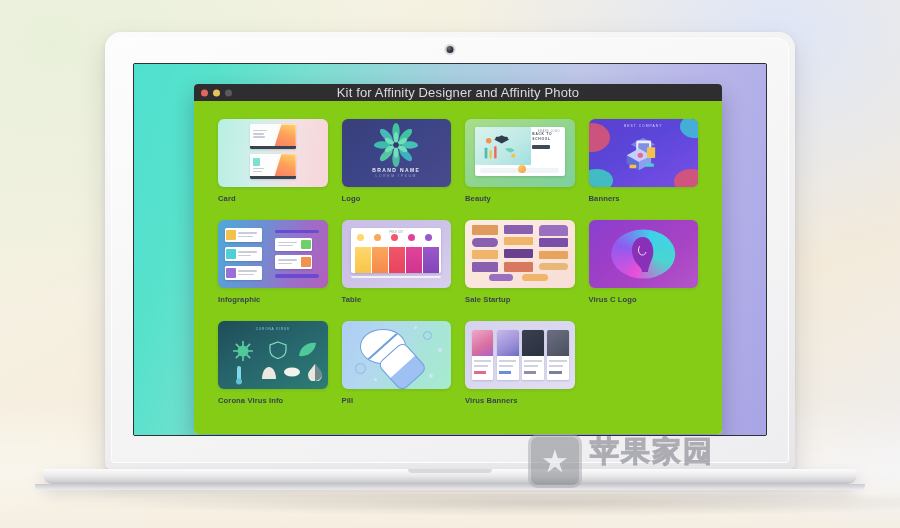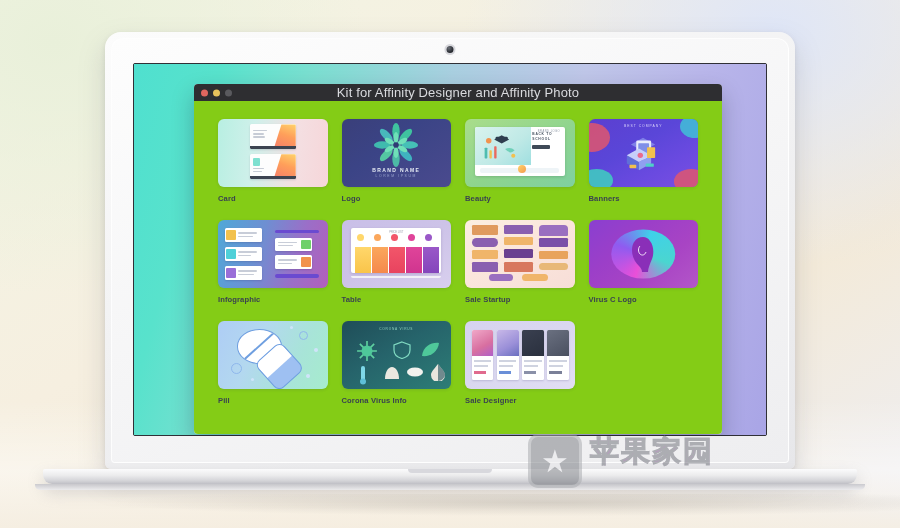--- a/index.html
+++ b/index.html
@@ -469,40 +469,20 @@
                         <path d="M30 4 C16 4 8 16 8 30 C8 44 14 54 22 62 C26 66 28 70 28 74 L40 74 C40 66 44 58 48 48 C52 38 52 22 44 12 C40 6 36 4 30 4 Z" fill="#8a2fb8"></path>
                         <path d="M24 22 C20 26 20 34 24 38 C28 42 34 40 36 34" fill="none" stroke="#f0e0f8" stroke-width="2"></path>
                       </svg>
                     </div>
                   </div>
                   <div class="caption">Virus C Logo</div>
                 </div>
 
                 <div class="cell">
                   <div class="thumb">
-                    <div class="art t-pill">
-                      <div class="tablet">
-                        <div class="tablet-line"></div>
-                      </div>
-                      <div class="capsule">
-                        <div class="cap-half"></div>
-                      </div>
-                      <div class="bub" style="left:74%;top:14%;width:7px;height:7px"></div>
-                      <div class="bub" style="left:12%;top:62%;width:9px;height:9px"></div>
-                      <div class="bubf" style="left:88%;top:40%;width:4px;height:4px"></div>
-                      <div class="bubf" style="left:66%;top:8%;width:3px;height:3px"></div>
-                      <div class="bubf" style="left:30%;top:84%;width:3px;height:3px"></div>
-                      <div class="bubf" style="left:80%;top:78%;width:4px;height:4px"></div>
-                    </div>
-                  </div>
-                  <div class="caption">Pill</div>
-                </div>
-
-                <div class="cell">
-                  <div class="thumb">
                     <div class="art t-corona">
                       <div class="cv-title">CORONA VIRUS</div>
                       <svg style="position:absolute;left:13%;top:28%;" width="22" height="22" viewBox="0 0 40 40">
                         <g stroke="#5fd0a0" stroke-width="3">
                           <line x1="20" y1="2" x2="20" y2="38"></line>
                             <line x1="2" y1="20" x2="38" y2="20"></line>
                           <line x1="7" y1="7" x2="33" y2="33"></line>
                             <line x1="33" y1="7" x2="7" y2="33"></line>
                         </g>
                         <circle cx="20" cy="20" r="10" fill="#4fc89a"></circle>
@@ -527,20 +507,40 @@
                         <path d="M18 2 C26 12 32 18 32 24 A14 14 0 0 1 4 24 C4 18 10 12 18 2 Z" fill="#e8e6de"></path>
                         <path d="M18 2 C18 12 18 30 18 36 A14 14 0 0 0 32 24 C32 18 26 12 18 2 Z" fill="#1f4d58" opacity=".6"></path>
                       </svg>
                     </div>
                   </div>
                   <div class="caption">Corona Virus Info</div>
                 </div>
 
                 <div class="cell">
                   <div class="thumb">
+                    <div class="art t-pill">
+                      <div class="tablet">
+                        <div class="tablet-line"></div>
+                      </div>
+                      <div class="capsule">
+                        <div class="cap-half"></div>
+                      </div>
+                      <div class="bub" style="left:74%;top:14%;width:7px;height:7px"></div>
+                      <div class="bub" style="left:12%;top:62%;width:9px;height:9px"></div>
+                      <div class="bubf" style="left:88%;top:40%;width:4px;height:4px"></div>
+                      <div class="bubf" style="left:66%;top:8%;width:3px;height:3px"></div>
+                      <div class="bubf" style="left:30%;top:84%;width:3px;height:3px"></div>
+                      <div class="bubf" style="left:80%;top:78%;width:4px;height:4px"></div>
+                    </div>
+                  </div>
+                  <div class="caption">Pill</div>
+                </div>
+
+                <div class="cell">
+                  <div class="thumb">
                     <div class="art t-banners">
                       <div class="ban" style="left:6%">
                         <div class="ban-top" style="background:linear-gradient(150deg,#f0a8c8,#d86fa0 60%,#b05fc8)"></div>
                         <div class="ban-txt" style="top:60%"></div>
                         <div class="ban-txt" style="top:70%;right:26%"></div>
                         <div class="ban-txt" style="top:82%;right:34%;background:#e06a8e;height:3px"></div>
                       </div>
                       <div class="ban" style="left:29%">
                         <div class="ban-top" style="background:linear-gradient(150deg,#c8b8e8,#9a8fd8 60%,#6a6fc0)"></div>
                         <div class="ban-txt" style="top:60%"></div>
@@ -554,21 +554,21 @@
                         <div class="ban-txt" style="top:82%;right:34%;background:#8a90a8;height:3px"></div>
                       </div>
                       <div class="ban" style="left:75%">
                         <div class="ban-top" style="background:linear-gradient(150deg,#6a7080,#4a5060)"></div>
                         <div class="ban-txt" style="top:60%"></div>
                         <div class="ban-txt" style="top:70%;right:26%"></div>
                         <div class="ban-txt" style="top:82%;right:34%;background:#7a8098;height:3px"></div>
                       </div>
                     </div>
                   </div>
-                  <div class="caption">Sale Designer</div>
+                  <div class="caption">Virus Banners</div>
                 </div>
 
               </div>
             </div>
 
           </div>
 
         </div>
       </div>
     </div>

